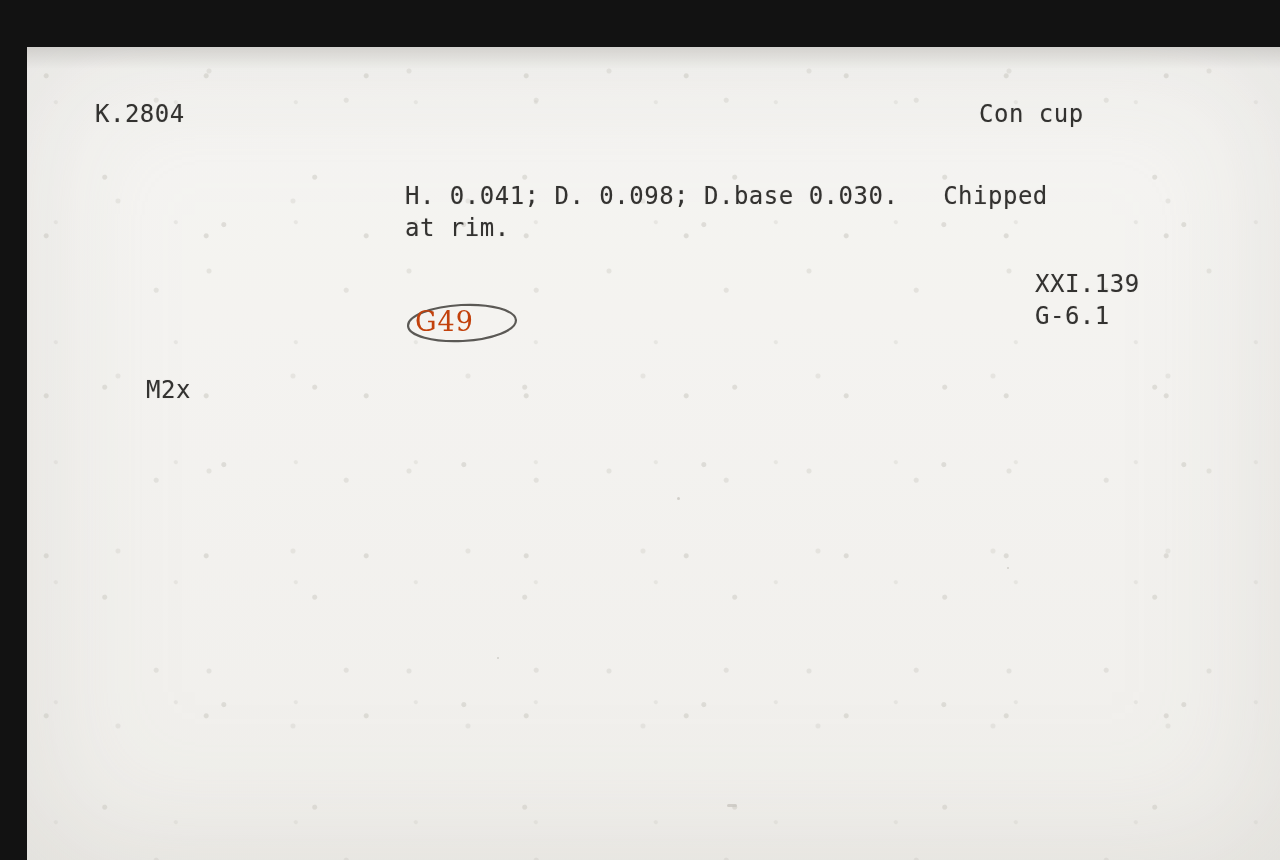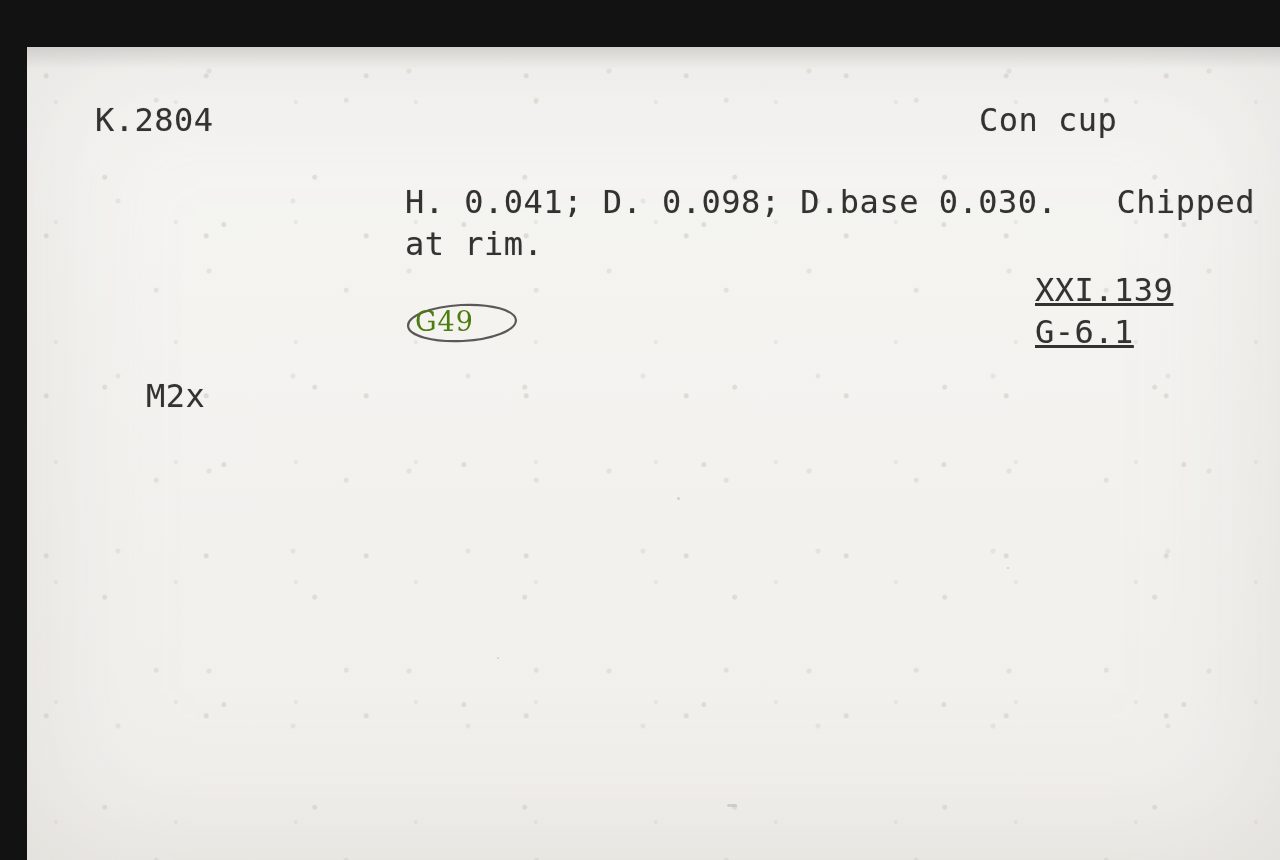--- a/index.html
+++ b/index.html
@@ -81,51 +81,51 @@
     position: absolute;
     color: #2b2a28;
     font-family: "DejaVu Sans Mono", "Liberation Mono", monospace;
     letter-spacing: 0.5px;
     white-space: pre;
     line-height: 1.32;
   }
 
   
   .typed {
-    font-size: 32px;
+    font-size: 24px;
     color: #333230;
     text-shadow: 0 0 1px rgba(60,58,55,0.28);
   }
 
   #catalog-number { left: 68px;  top: 52px;  }
   #object-title   { left: 952px; top: 52px;  }
 
   #measurements   { left: 378px; top: 118px; margin-top: 16px; }
   #context-line   { left: 378px; top: 222px; }
   #fabric-desc    { left: 378px; top: 328px; }
 
-  #inventory-ref  { left: 1008px; top: 222px; text-decoration: underline; }
+  #inventory-ref  { left: 1008px; top: 222px; }
 
   #side-code      { left: 119px;  top: 328px; }
 
   
   #handwritten-wrap {
     position: absolute;
     left: 374px;
     top: 253px;
     width: 130px;
     height: 48px;
   }
   #handwritten-text {
     position: absolute;
     left: 14px;
     top: 6px;
     font-family: "DejaVu Serif", "Liberation Serif", serif;
     font-size: 27px;
-    color: #4d7c0f;
+    color: #c2410c;
     letter-spacing: 1px;
   }
   #handwritten-ellipse {
     position: absolute;
     left: 0;
     top: 0;
     width: 122px;
     height: 46px;
   }
 

